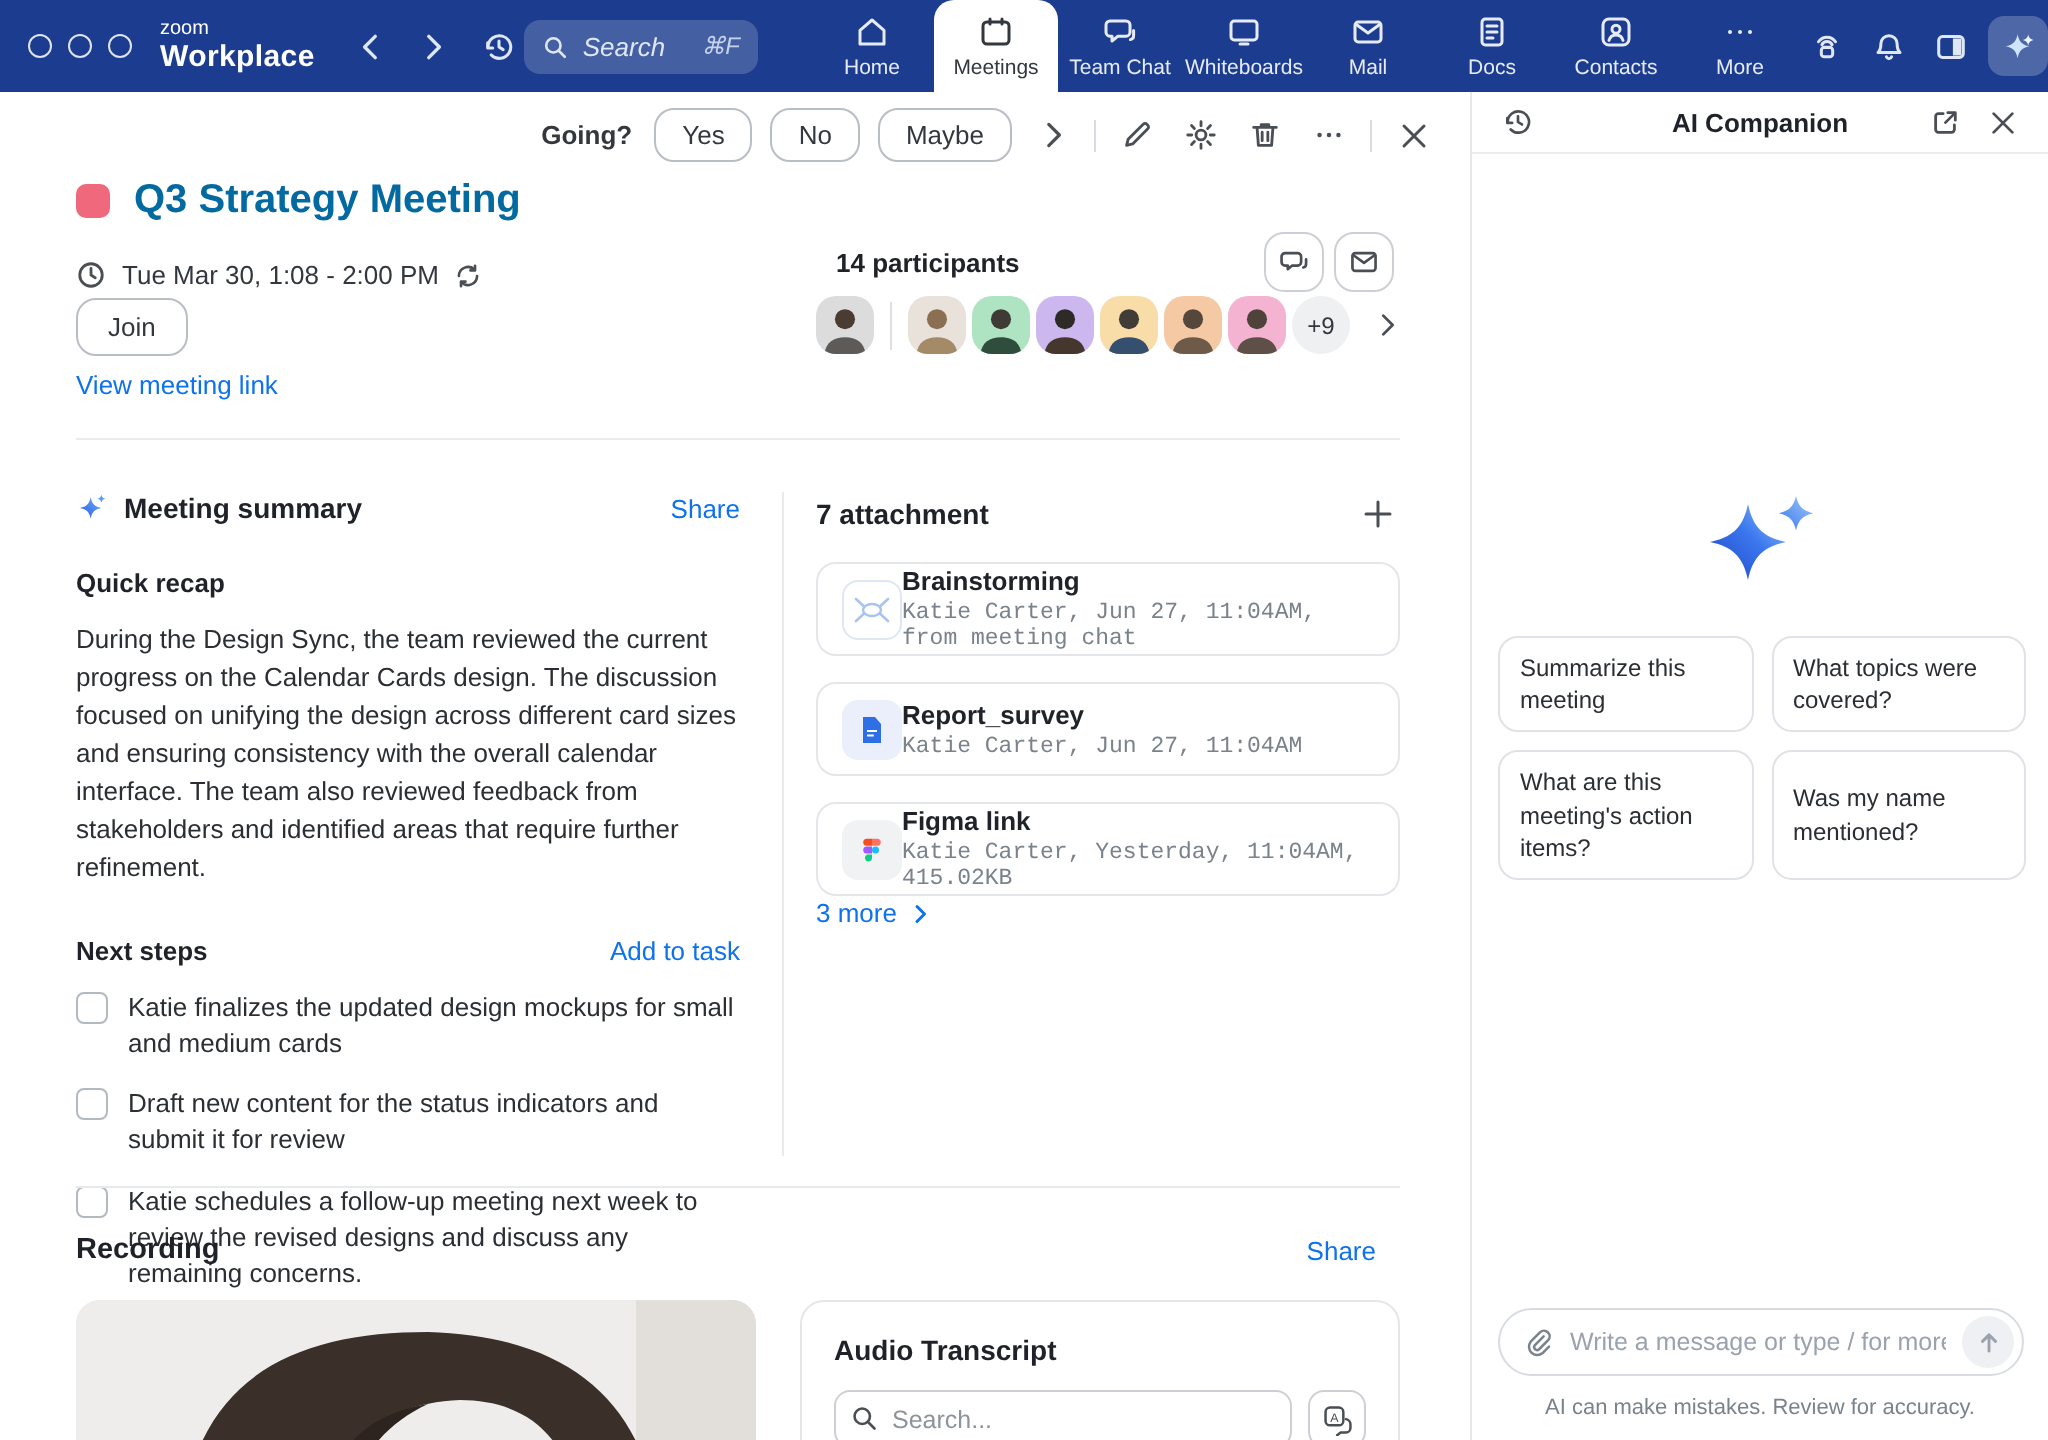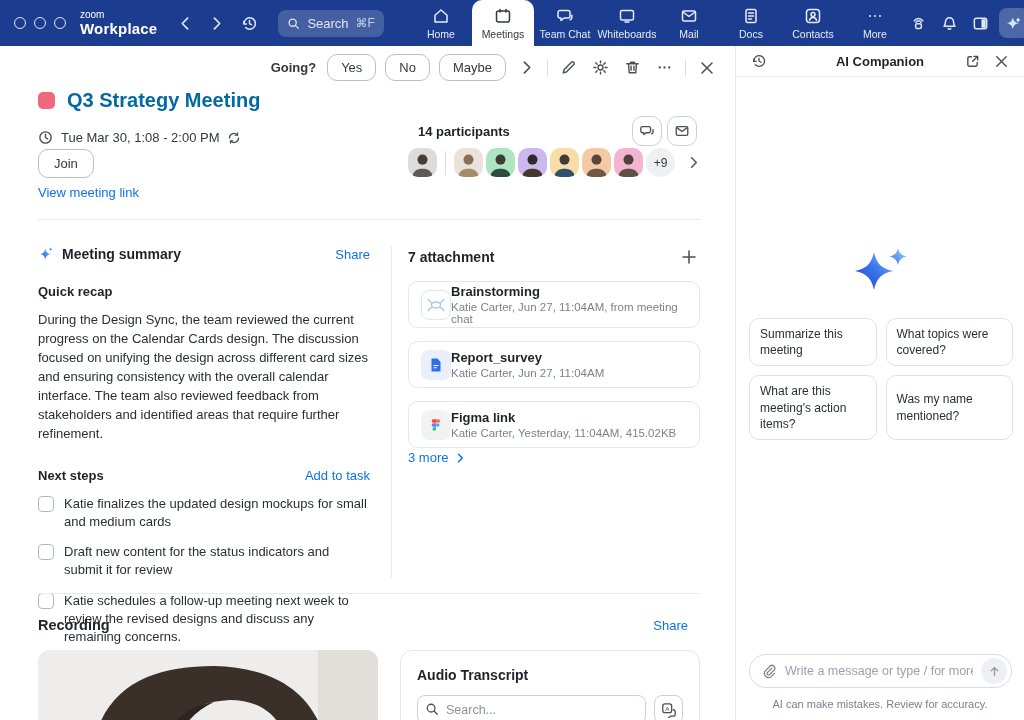--- a/index.html
+++ b/index.html
@@ -7,21 +7,21 @@
 
   
   .navbar { position:relative; height:46px; background:#1C3D8F; display:flex; align-items:center; padding:0 0 0 14px; color:#e8ecf5; }
   .traffic { display:flex; gap:8px; margin-right:14px; }
   .traffic span { width:12px; height:12px; border-radius:50%; border:1.5px solid rgba(255,255,255,.85); }
   .logo { line-height:1; margin-right:16px; color:#fff; }
   .logo .l1 { font-size:10px; font-weight:400; display:block; margin-bottom:1px; }
   .logo .l2 { font-size:15px; font-weight:700; letter-spacing:.2px; }
   .nav-ic { width:17px; height:17px; stroke:#dfe6f5; stroke-width:1.6; fill:none; stroke-linecap:round; stroke-linejoin:round; }
   .nav-btn { background:none; border:none; padding:4px; cursor:pointer; display:flex; align-items:center; }
-  .searchbox { display:flex; align-items:center; gap:7px; background:rgba(255,255,255,.18); border-radius:8px; height:27px; width:118px; padding:0 9px; margin-left:16px; font-size:13px; color:#dfe6f5; cursor:text; }
+  .searchbox { display:flex; align-items:center; gap:7px; background:rgba(255,255,255,.18); border-radius:8px; height:27px; width:118px; padding:0 9px; margin-left:0; font-size:13px; color:#dfe6f5; cursor:text;font-style:italic; }
   .searchbox .sc { margin-left:auto; font-size:12px; color:#c7d2ea; }
   .tabs { display:flex; margin-left:26px; height:46px; align-items:flex-end; }
   .tab { width:62px; height:46px; display:flex; flex-direction:column; align-items:center; justify-content:center; gap:3px; font-size:10.5px; color:#e6ebf7; cursor:pointer; }
   .tab svg { width:18px; height:18px; stroke:currentColor; stroke-width:1.5; fill:none; stroke-linecap:round; stroke-linejoin:round; }
   .tab.active { background:#fff; color:#33383f; border-radius:10px 10px 0 0; font-weight:500; }
   .nav-right { margin-left:auto; display:flex; align-items:center; gap:6px; }
   .ai-chip { width:30px; height:30px; border-radius:8px; background:rgba(255,255,255,.22); display:flex; align-items:center; justify-content:center; }
 
   
   .app-body { display:flex; height:674px; }
@@ -71,21 +71,21 @@
   .cbox { width:16px; height:16px; min-width:16px; border:1.5px solid #b4b9c0; border-radius:4px; background:#fff; margin-top:1px; cursor:pointer; }
   .viewmore { margin-top:14px; display:inline-flex; align-items:center; gap:6px; }
   .plus-btn { background:none; border:none; cursor:pointer; display:flex; padding:2px; }
   .att-card { margin-top:13px; border:1px solid #e4e6ea; border-radius:10px; padding:8px 12px; display:flex; align-items:center; gap:0; height:47px; cursor:pointer; }
   .att-card:first-of-type { margin-top:17px; }
   .att-icon { width:30px; height:30px; border-radius:8px; display:flex; align-items:center; justify-content:center; flex:0 0 auto; }
   .att-icon.brainstorm { background:#fff; border:1px solid #dfe7f4; }
   .att-icon.doc { background:#eaeffb; }
   .att-icon.figma { background:#f1f2f4; }
   .att-name { font-size:13px; font-weight:700; color:#1f2329; }
-  .att-meta { font-size:11.5px; color:#7a828c; margin-top:2px; }
+  .att-meta { font-size:11.5px; color:#7a828c; margin-top:2px;font-family:Liberation Mono, monospace; }
   .more-link { margin-top:0; display:inline-flex; align-items:center; gap:6px; }
 
   .hr2 { position:absolute; left:38px; width:662px; height:1px; background:#e8eaed; top:547px; }
 
   
   .recording-row { position:absolute; left:38px; right:47px; top:571px; display:flex; justify-content:space-between; align-items:center; }
   .rec-title { font-size:14.5px; font-weight:700; color:#1f2329; }
   .video-thumb { position:absolute; left:38px; top:604px; width:340px; height:116px; border-radius:12px 12px 0 0; overflow:hidden; background:#efedeb; cursor:pointer; }
   .audio-card { position:absolute; left:400px; top:604px; width:300px; height:116px; border:1px solid #e4e6ea; border-radius:12px; padding:16px 16px 0; }
   .audio-title { font-size:14px; font-weight:700; color:#1f2329; }

